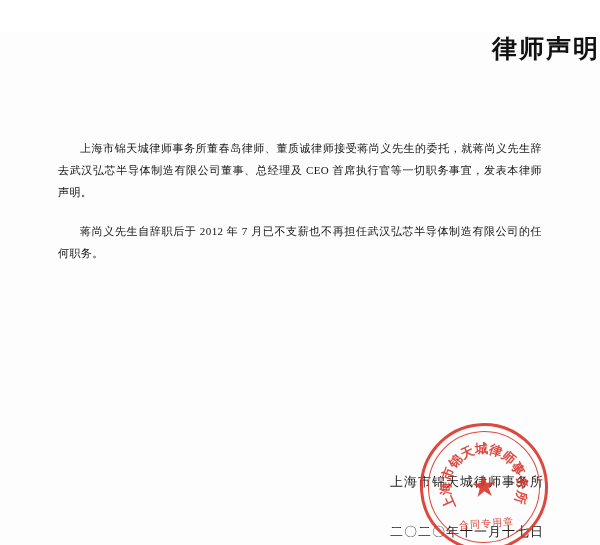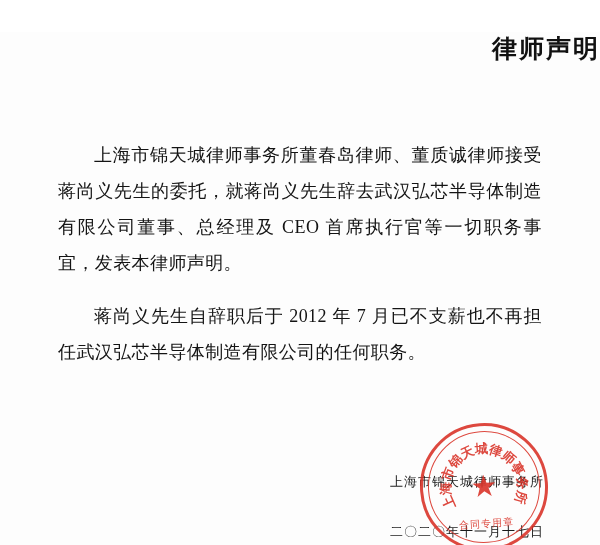--- a/index.html
+++ b/index.html
@@ -29,21 +29,21 @@
     margin-top: 32px;
     margin-bottom: 0;
     font-family: "Liberation Serif", "DejaVu Serif", serif;
     color: #111;
   }
   .body-block {
     margin-top: 72px;
     padding: 0 58px 0 58px;
   }
   .para {
-    font-size: 18px;
+    font-size: 11px;
     line-height: 2.0;
     text-align: justify;
     text-justify: inter-ideograph;
     text-indent: 2em;
     margin: 0 0 17px 0;
     color: #141414;
     letter-spacing: 0.4px;
   }
   .para:last-child {
     margin-bottom: 0;

